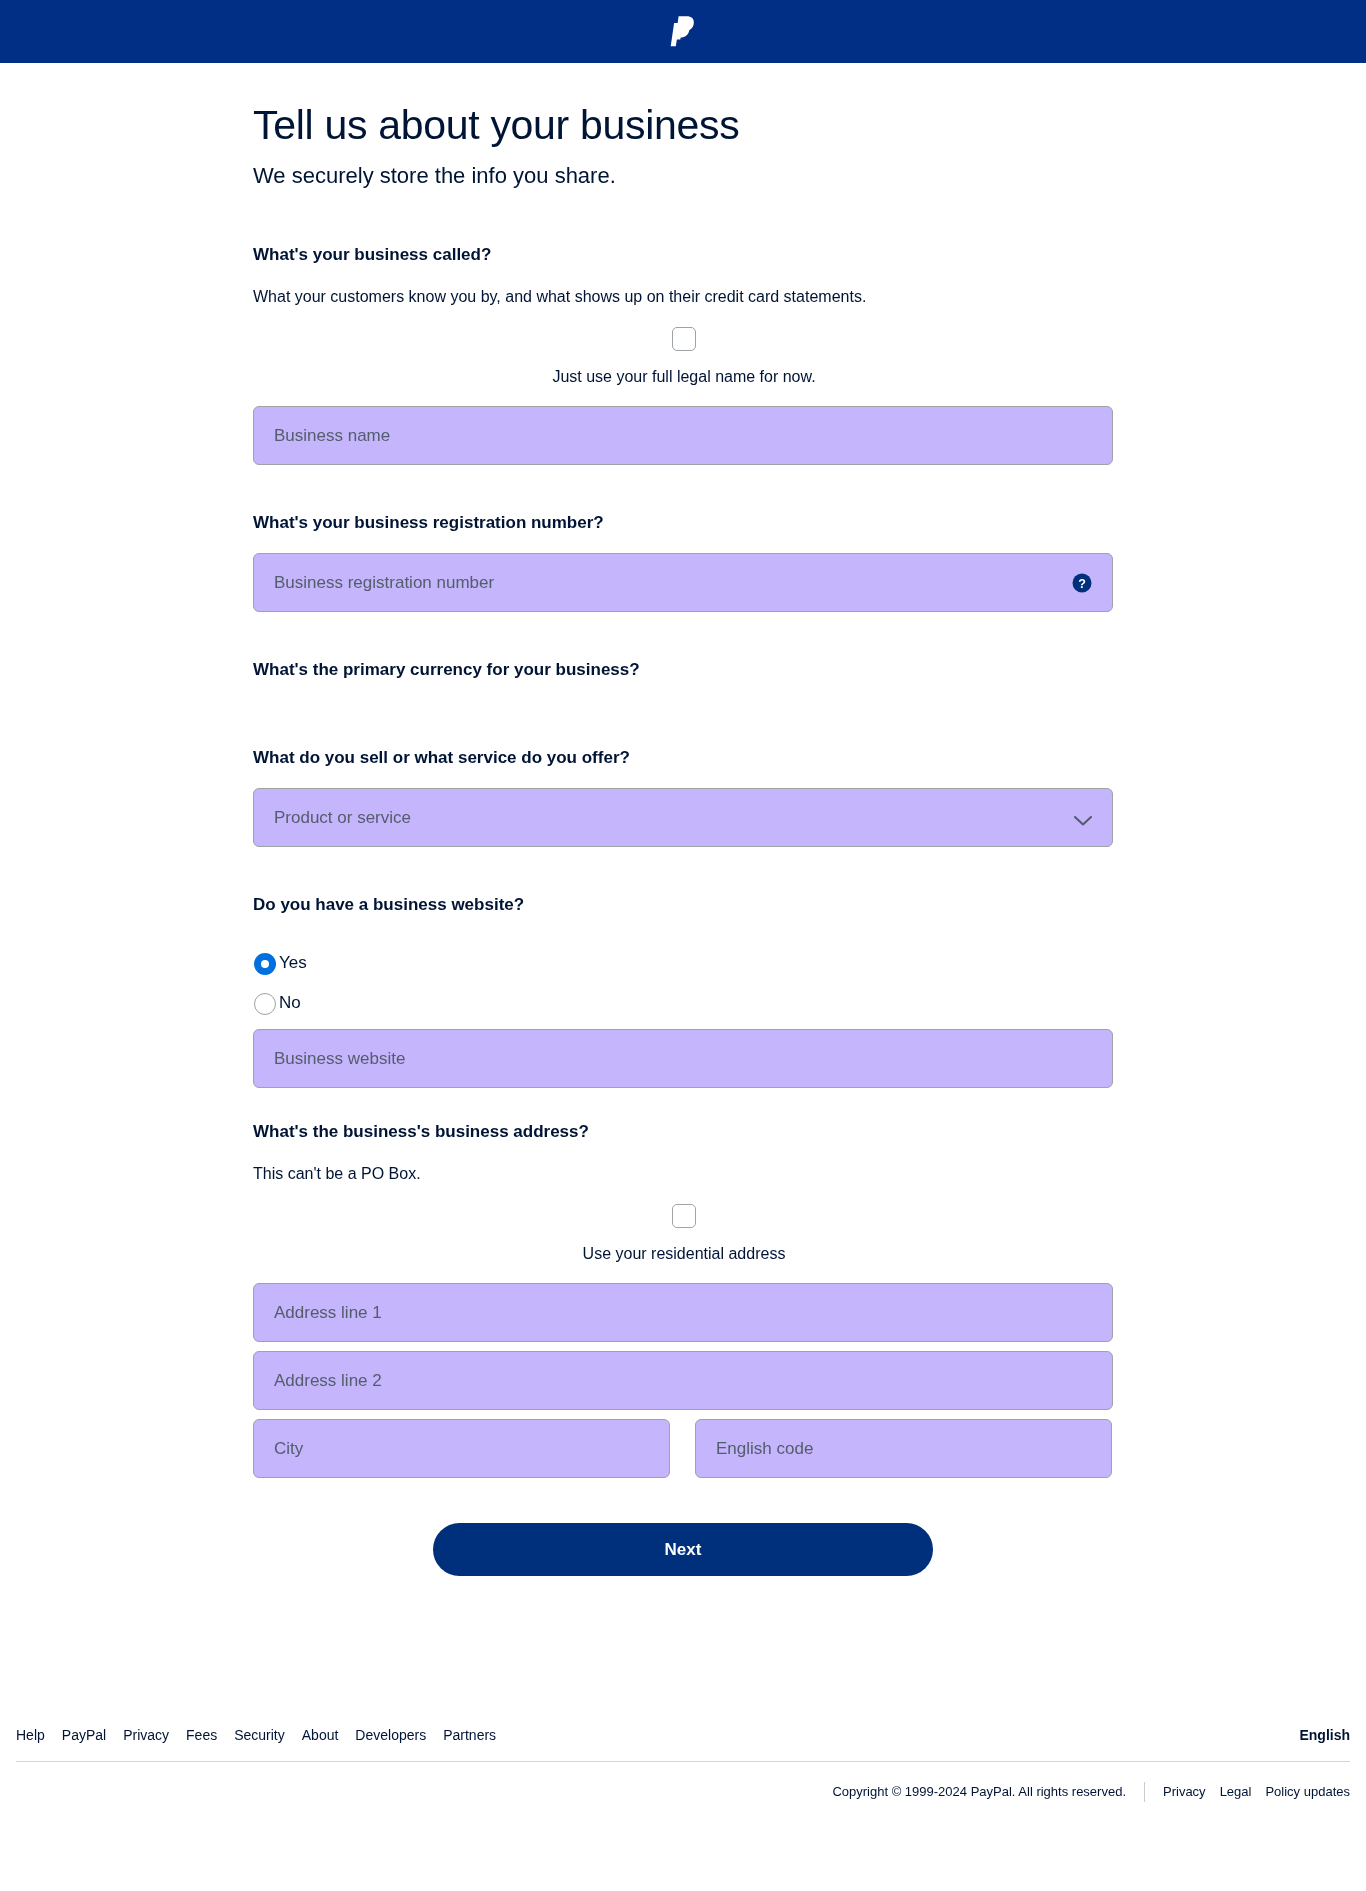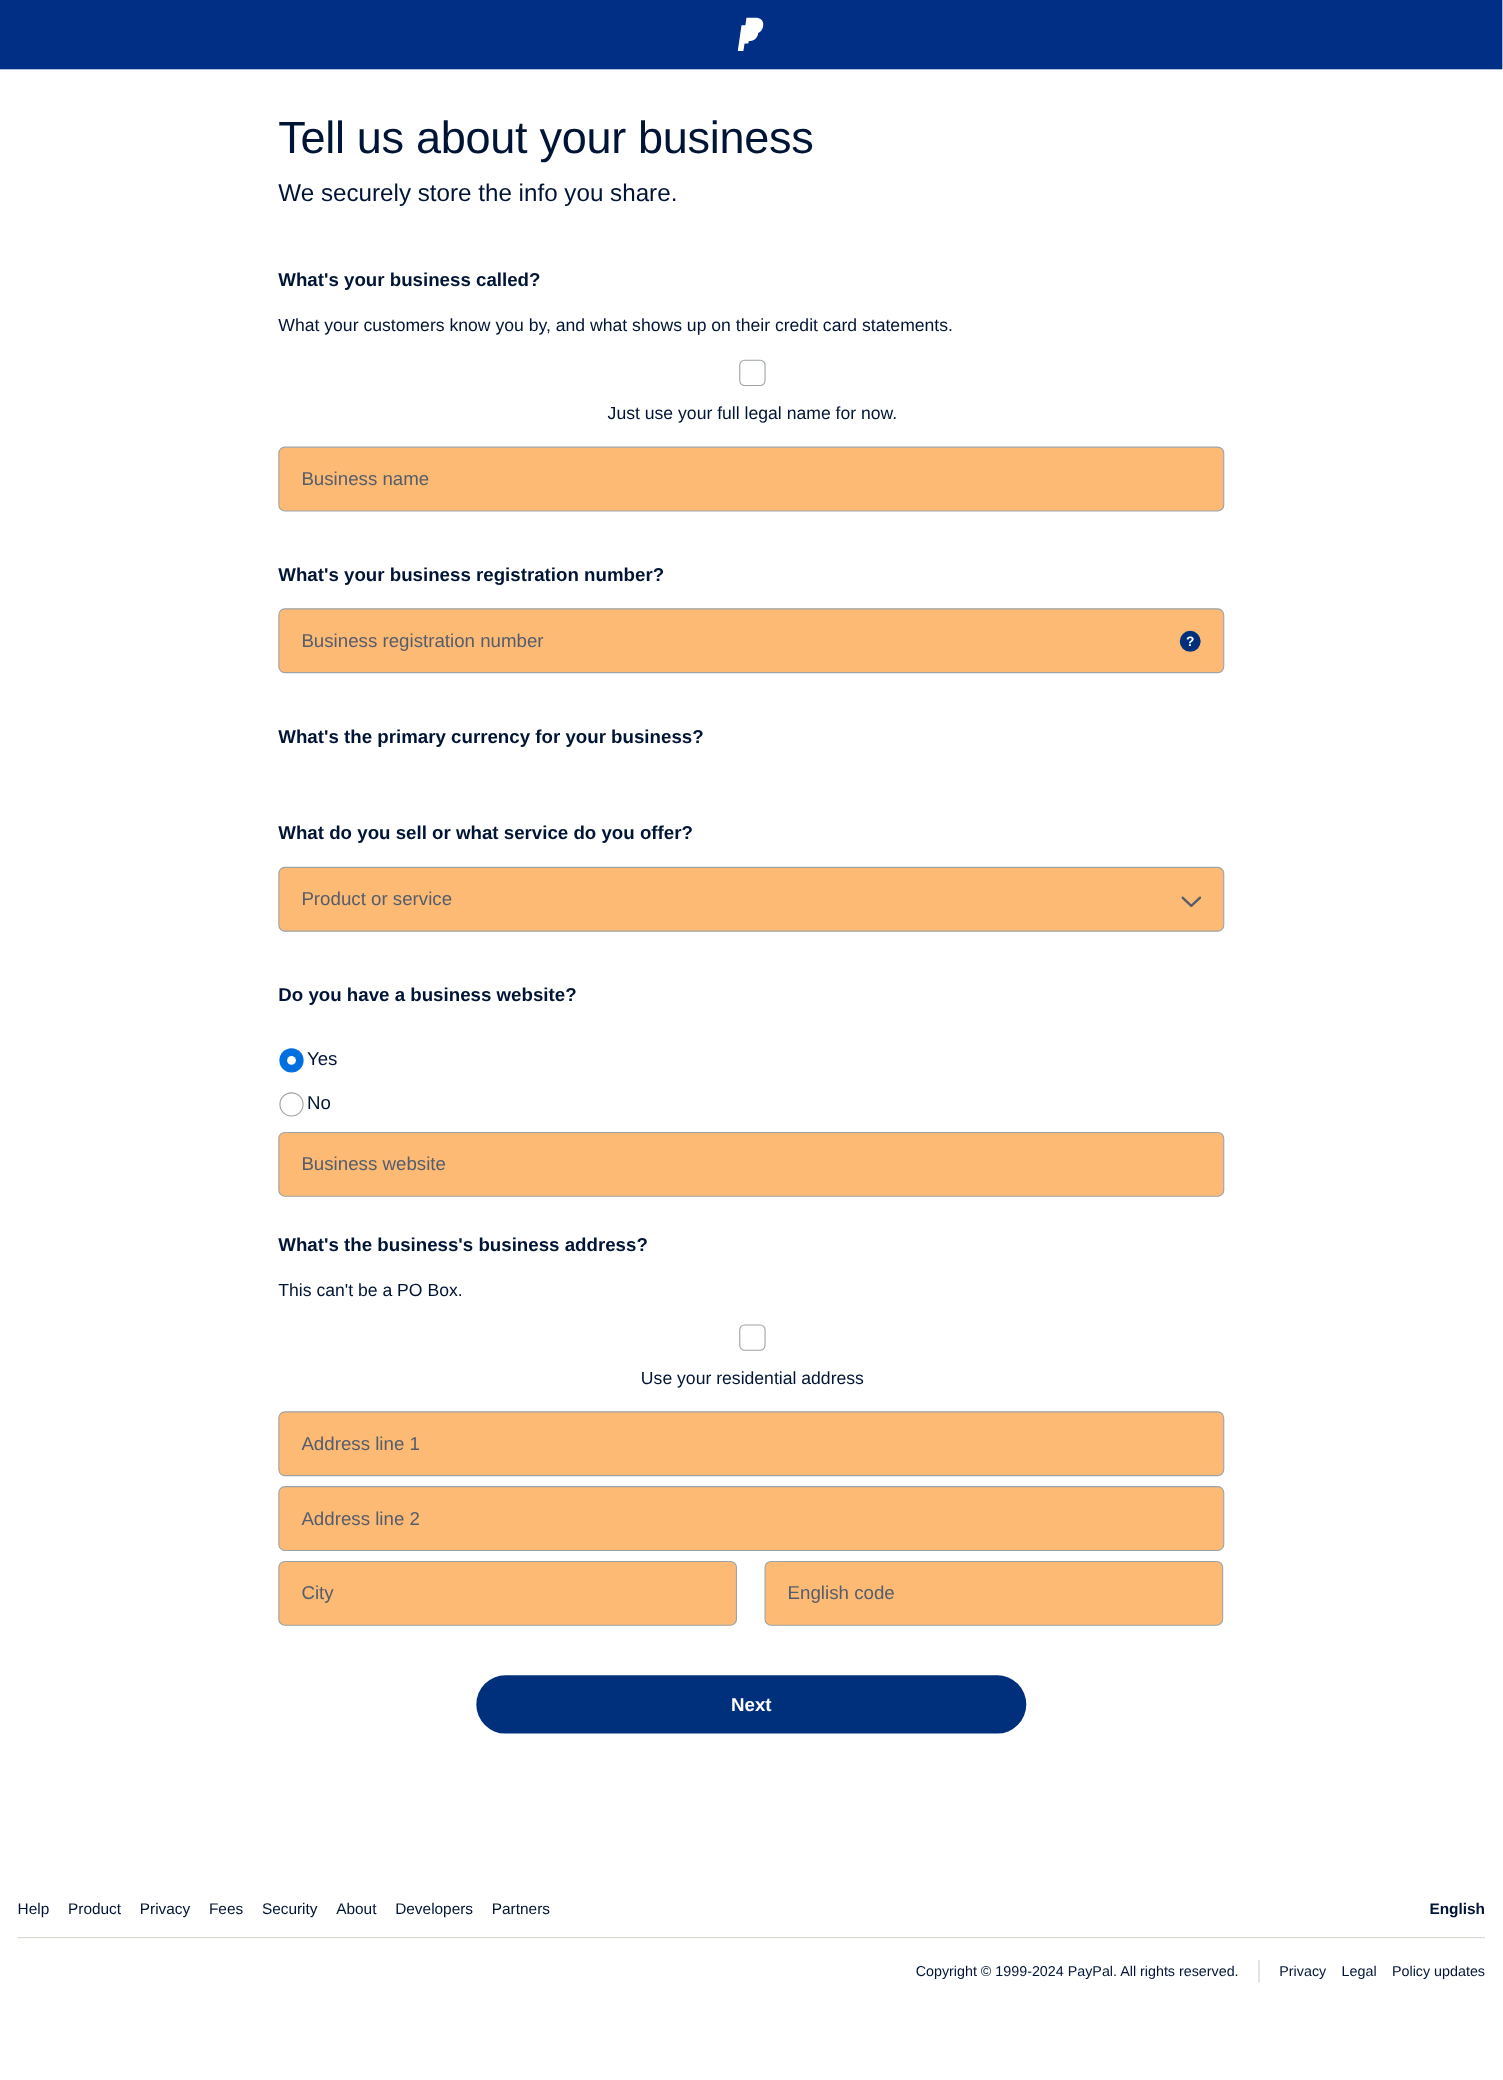--- a/index.html
+++ b/index.html
@@ -88,21 +88,21 @@
     color: #001435;
   }
 
   
   .field {
     position: relative;
     width: 860px;
     height: 59px;
     border: 1px solid #9da3a6;
     border-radius: 6px;
-    background: #fdba74;
+    background: #c4b5fd;
     display: flex;
     align-items: center;
     padding: 0 20px;
     margin-bottom: 0;
   }
   .field .ph {
     font-size: 17px;
     color: #545d6b;
     line-height: 20px;
   }
@@ -395,21 +395,21 @@
     </div>
 
   </div>
 </div>
 
 <div class="footer">
   <div class="footer-inner">
     <div class="footer-nav">
       <div class="footer-links">
         <a href="#">Help</a>
-        <a href="#">Product</a>
+        <a href="#">PayPal</a>
         <a href="#">Privacy</a>
         <a href="#">Fees</a>
         <a href="#">Security</a>
         <a href="#">About</a>
         <a href="#">Developers</a>
         <a href="#">Partners</a>
       </div>
       <a href="#" class="lang">English</a>
     </div>
     <div class="footer-rule"></div>

